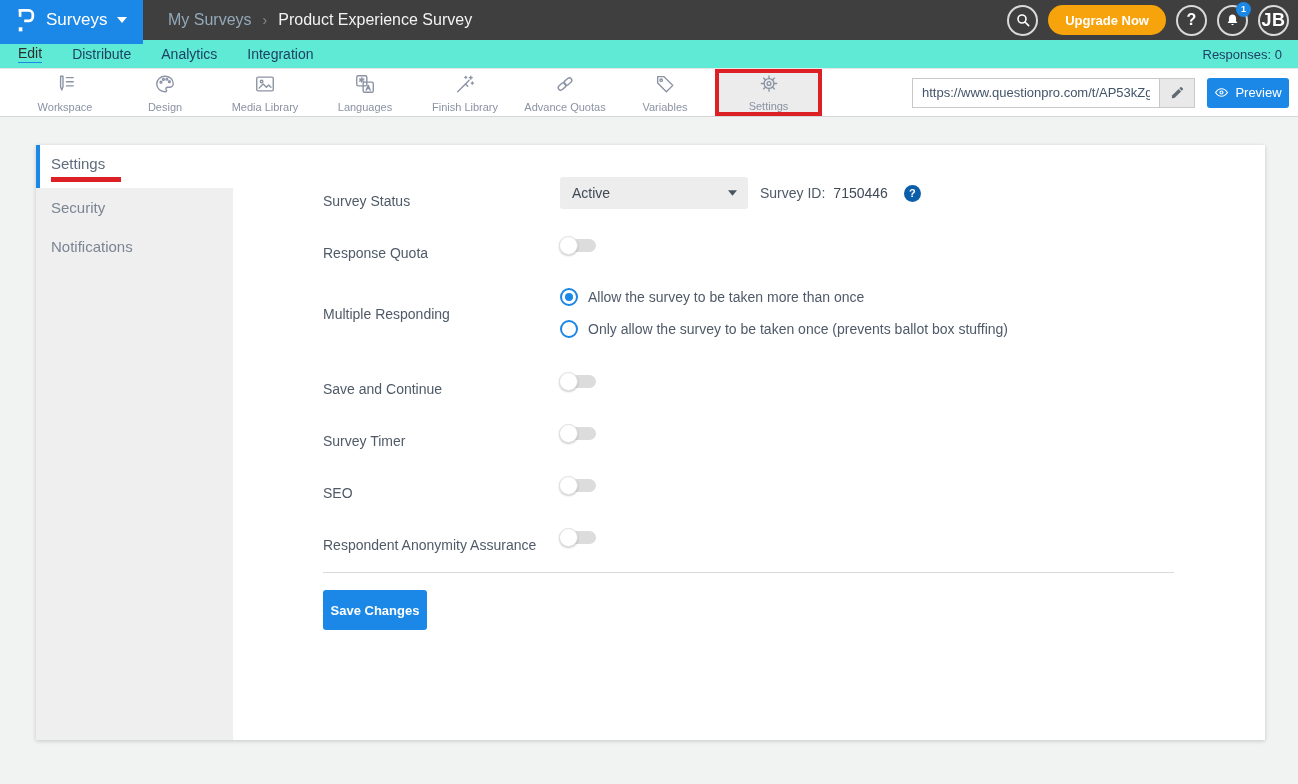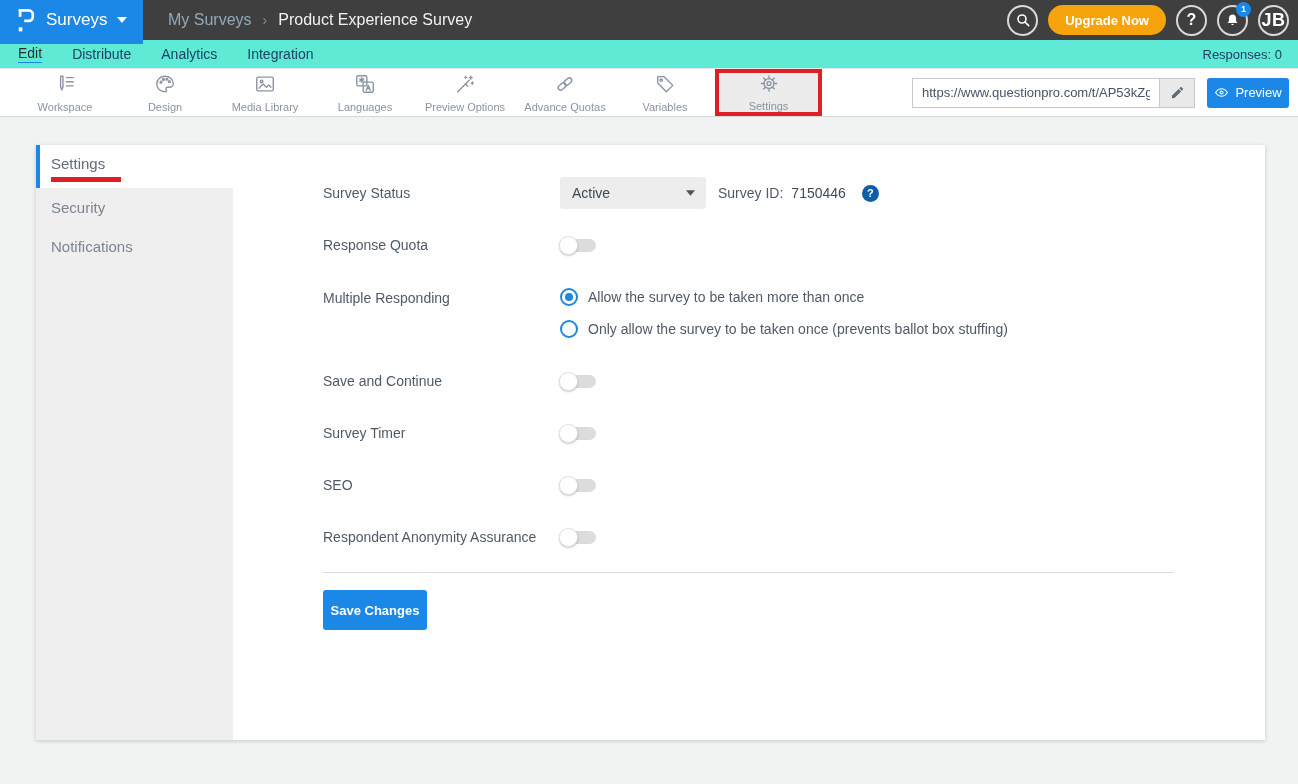--- a/index.html
+++ b/index.html
@@ -60,22 +60,22 @@
   .side { width:197px; display:flex; flex-direction:column; flex:none; }
   .side-active { height:43px; position:relative; background:#fff; cursor:pointer; }
   .bluebar { position:absolute; left:0; top:0; width:4px; height:43px; background:var(--accent,#1b87e6); }
   .side-active-lbl { font-size:15px; color:#5e6c7b; padding-left:15px; line-height:38px; display:block; }
   .redline { position:absolute; left:15px; top:32px; width:70px; height:5px; background:var(--highlight-red,#dd2025); }
   .side-rest { flex:1; background:var(--sidebar-gray,#efefef); }
   .side-item { height:39px; line-height:39px; padding-left:15px; font-size:15px; color:#7b8593; cursor:pointer; }
 
   .main { flex:1; padding:22px 0 0 90px; }
   .row { display:flex; align-items:center; height:52px; }
-  .rlabel { width:237px; font-size:14px; color:var(--text,#4f5a68); flex:none; }
-  .dropdown { width:146px; height:32px; background:#ededed; border-radius:3px; display:flex;
+  .rlabel { width:237px; font-size:14px; color:var(--text,#4f5a68); flex:none;margin-top:16px; }
+  .dropdown { width:188px; height:32px; background:#ededed; border-radius:3px; display:flex;
     align-items:center; justify-content:space-between; padding:0 11px 0 12px; font-size:14px;
     color:#3f4a56; cursor:pointer; }
   .dd-caret { width:9px; height:6px; }
   .sid { margin-left:12px; font-size:14px; color:var(--text,#4f5a68); display:flex; gap:8px; align-items:center; }
   .sid-val { color:#3f4a56; }
   .help-dot { width:17px; height:17px; border-radius:50%; background:var(--help-blue,#0d5ea8); color:#fff;
     font-size:11px; font-weight:bold; display:flex; align-items:center; justify-content:center;
     margin-left:16px; cursor:pointer; }
 
   .toggle { position:relative; width:36px; height:13px; background:var(--toggle-track,#dcdcdc);
@@ -196,21 +196,21 @@
   </div>
 
   <div class="titem">
     <svg viewBox="0 0 24 24">
       <path d="M4 20.5L14.5 10l2-2"></path>
         <path d="M12.5 12l2.5 2.5"></path>
       <path d="M18.3 3.5v3.2M16.7 5.1h3.2"></path>
         <path d="M20 9.8v2.4M18.8 11h2.4"></path>
         <path d="M12.8 3.8v2M11.8 4.8h2"></path>
     </svg>
-    <span class="tlabel">Preview Options</span>
+    <span class="tlabel">Finish Library</span>
   </div>
 
   <div class="titem">
     <svg viewBox="0 0 24 24">
       <g transform="rotate(-40 12 12)">
         <rect x="3.2" y="9.3" width="9.4" height="5.4" rx="2.7"></rect>
         <rect x="11.4" y="9.3" width="9.4" height="5.4" rx="2.7"></rect>
       </g>
     </svg>
     <span class="tlabel">Advance Quotas</span>

